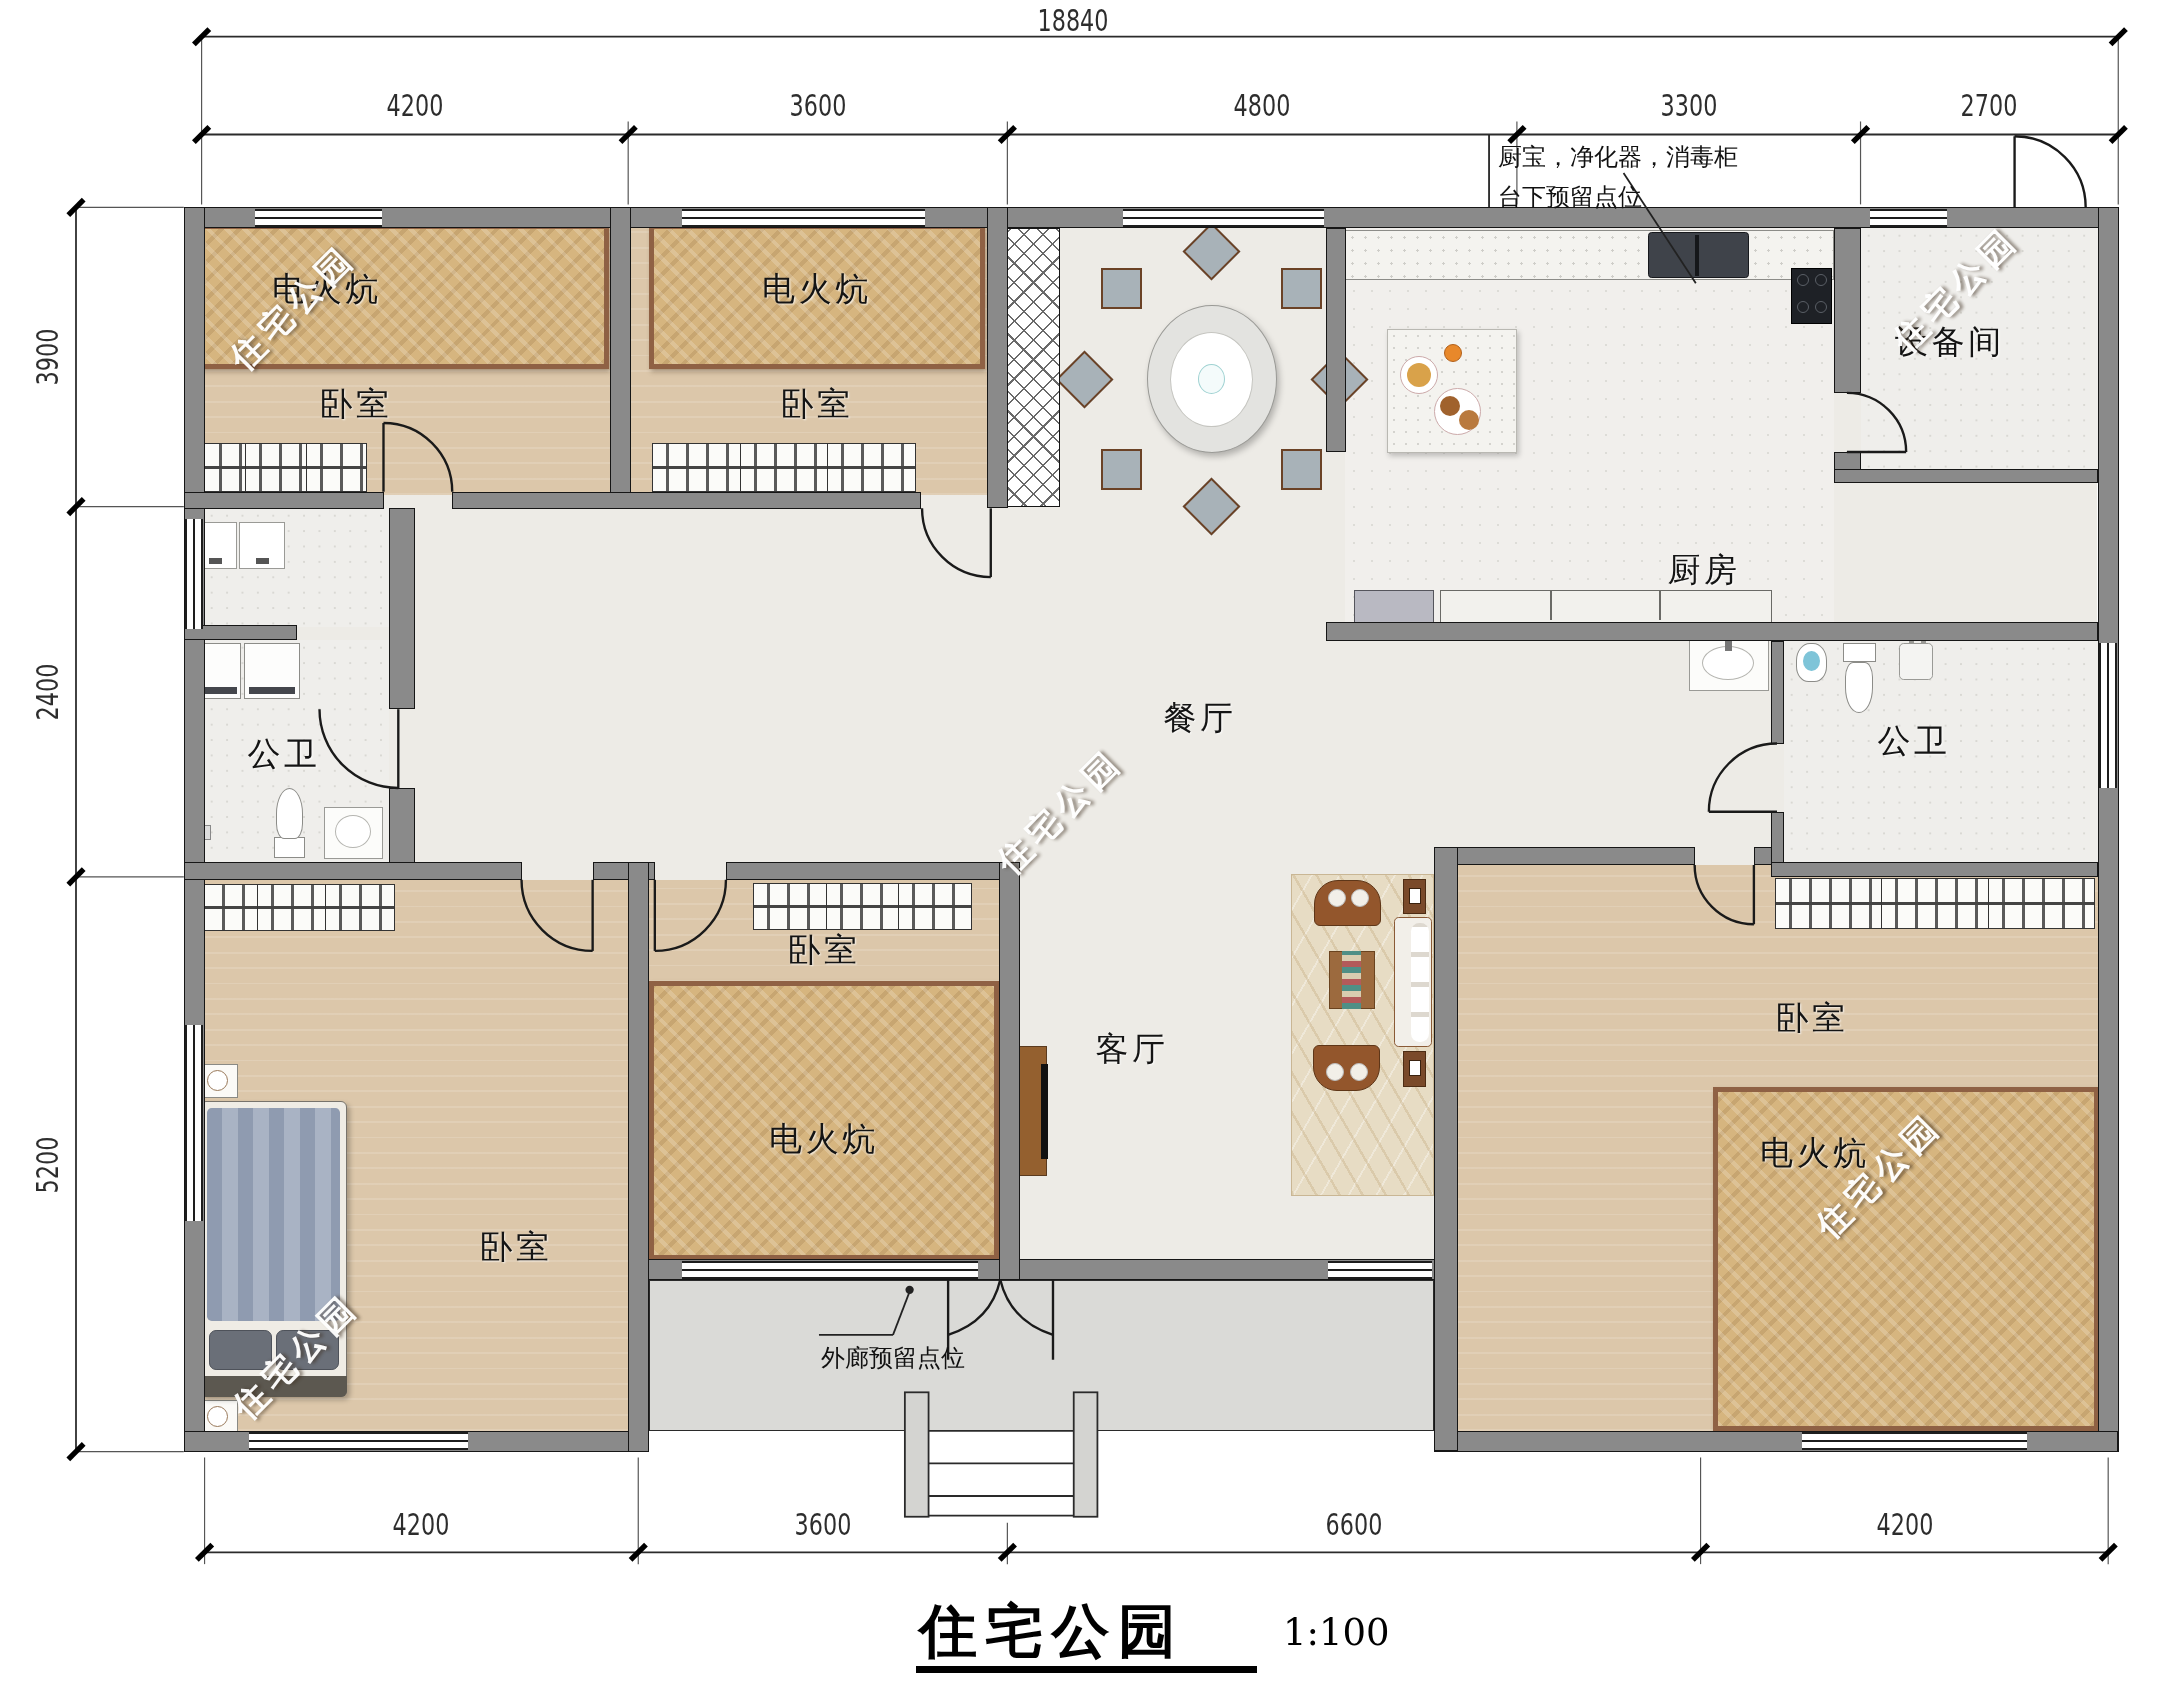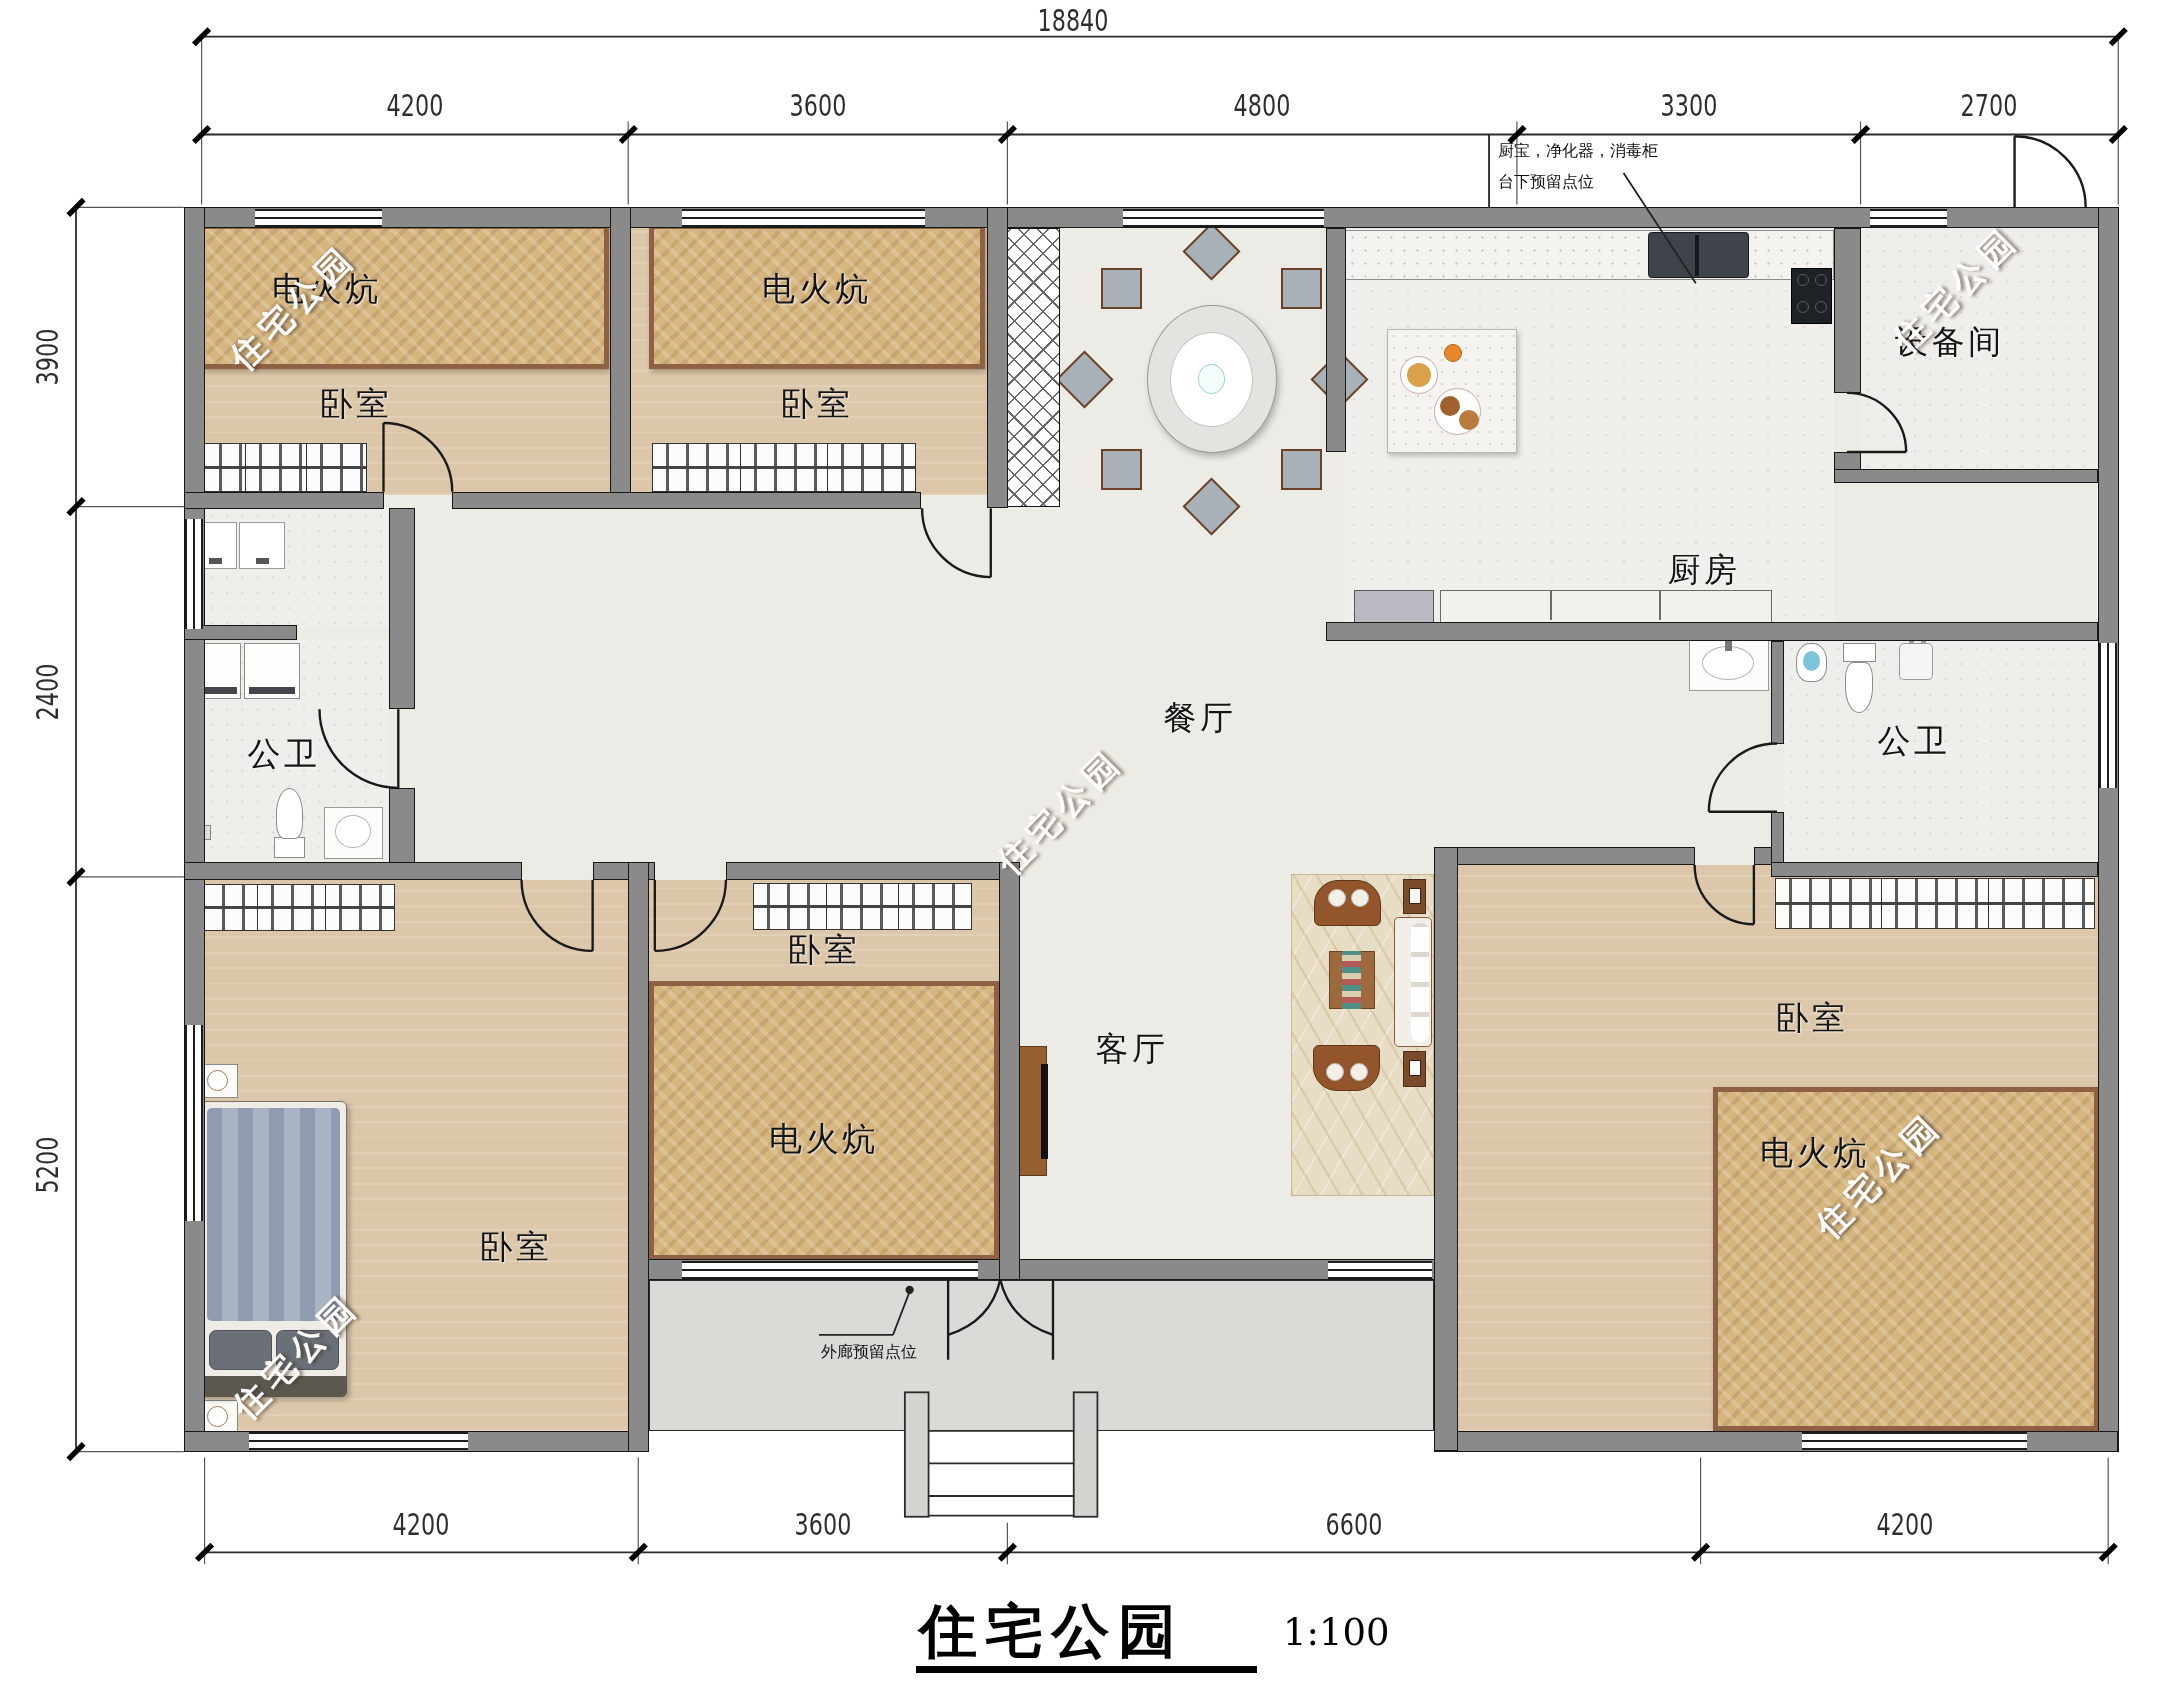--- a/index.html
+++ b/index.html
@@ -37,21 +37,21 @@
   .rlabel{position:absolute;color:#141414;font-size:33px;letter-spacing:3.6px;white-space:nowrap;
           transform:translate(-50%,-50%);text-shadow:1.2px 1.2px 1.8px rgba(255,255,255,.75);}
   
   .wm{position:absolute;color:#ffffff;font-size:34px;font-weight:bold;letter-spacing:6px;white-space:nowrap;
       font-family:"Liberation Sans","DejaVu Sans",sans-serif;
       transform:translate(-50%,-50%) rotate(-45deg);text-shadow:2.4px 2.4px 3.6px rgba(60,45,30,.6);opacity:.96;}
   
   .dim{position:absolute;color:#1c1c1c;font-size:31px;font-family:"DejaVu Sans","Liberation Sans",sans-serif;
        white-space:nowrap;transform:translate(-50%,-50%) scaleX(.72);opacity:.92;}
   .dim.vert{transform:translate(-50%,-50%) rotate(-90deg) scaleX(.72);}
-  .note{position:absolute;color:#111;font-size:16px;font-family:"Liberation Serif","DejaVu Serif",serif;white-space:nowrap;}
+  .note{position:absolute;color:#111;font-size:24px;font-family:"Liberation Serif","DejaVu Serif",serif;white-space:nowrap;}
   
   .title-main{position:absolute;color:#000;font-size:58px;font-weight:bold;letter-spacing:8.3px;white-space:nowrap;}
   .title-scale{position:absolute;color:#000;font-size:37px;font-family:"DejaVu Serif","Liberation Serif",serif;white-space:nowrap;}
   .title-bar{position:absolute;background:#000;height:7.1px;}
   svg{position:absolute;left:0;top:0;}
 </style>
 </head>
 <body>
 
 <div id="plan">
@@ -350,21 +350,21 @@
   <div class="dim" style="left:1989px;top:105px;">2700</div>
   <div class="dim vert" style="left:47px;top:357px;">3900</div>
   <div class="dim vert" style="left:47px;top:692px;">2400</div>
   <div class="dim vert" style="left:47px;top:1165px;">5200</div>
   <div class="dim" style="left:421px;top:1524px;">4200</div>
   <div class="dim" style="left:823px;top:1524px;">3600</div>
   <div class="dim" style="left:1354px;top:1524px;">6600</div>
   <div class="dim" style="left:1905px;top:1524px;">4200</div>
 
   <div class="note" style="left:1498px;top:141px;">厨宝，净化器，消毒柜</div>
-  <div class="note" style="left:1498px;top:172px;">台下预留点位</div>
+  <div class="note" style="left:1498px;top:181px;">台下预留点位</div>
   <div class="note" style="left:821px;top:1342px;">外廊预留点位</div>
 
   <div class="title-main" style="left:919px;top:1593px;">住宅公园</div>
   <div class="title-bar" style="left:916px;top:1666px;width:341px;"></div>
   <div class="title-scale" style="left:1283px;top:1611px;">1:100</div>
 
 </div>
 
 
 </body></html>

